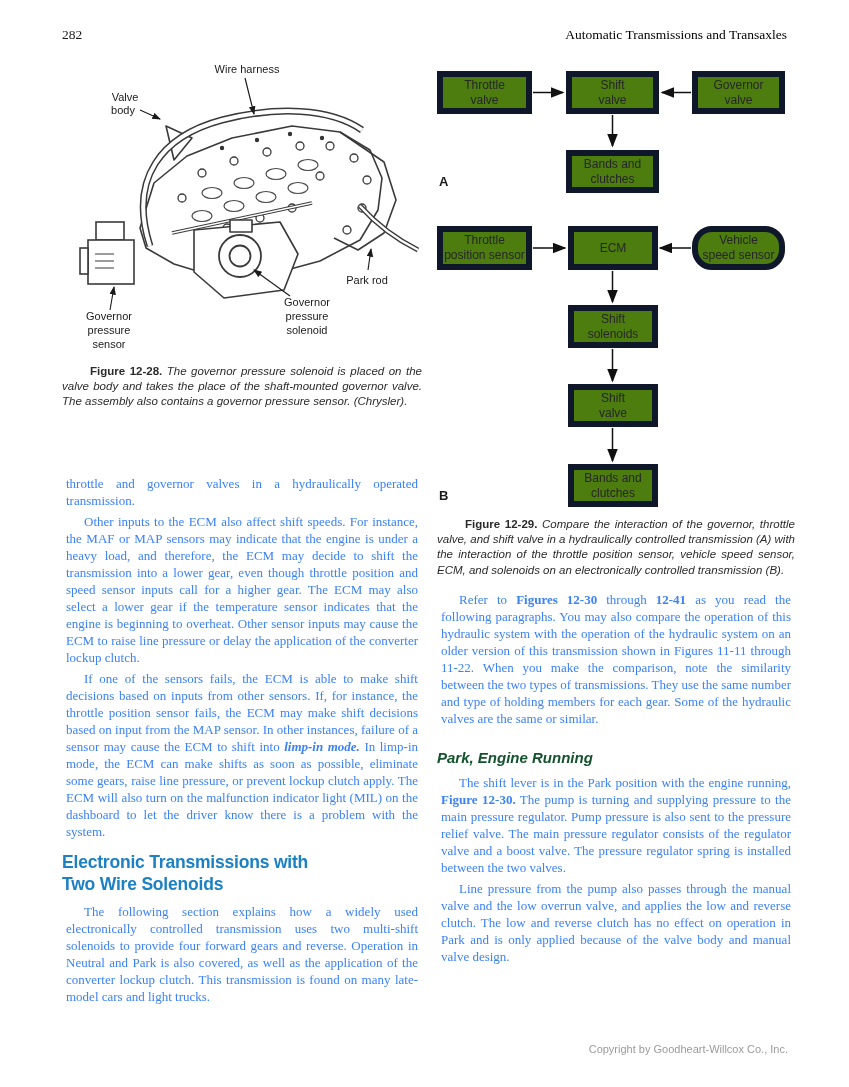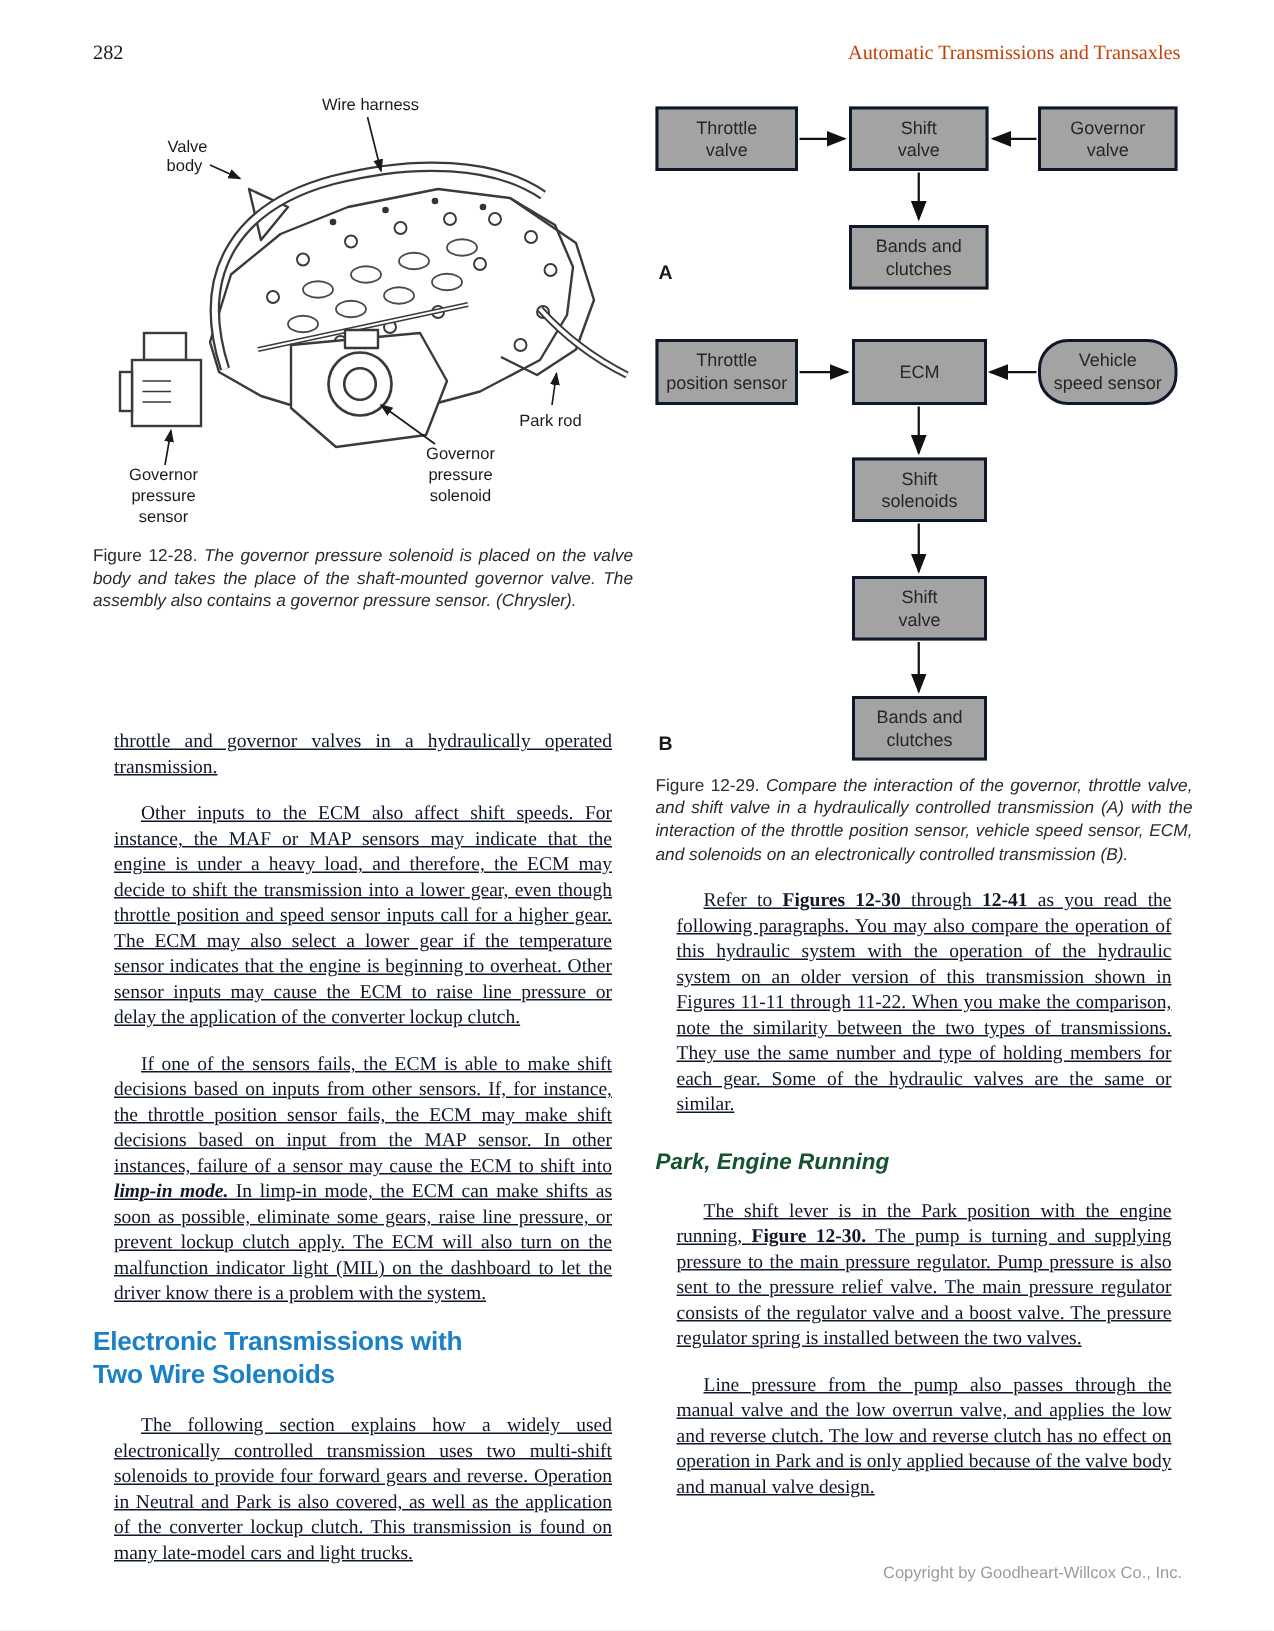--- a/index.html
+++ b/index.html
@@ -1,36 +1,36 @@
 <!DOCTYPE html>
 <html><head>
 <meta charset="utf-8">
 <style>
   html,body{margin:0;padding:0;background:#e8e8e8;}
   #page{position:relative;width:849px;height:1087px;background:#ffffff;margin:0 auto;overflow:hidden;
         font-family:"Liberation Serif",serif;color:#1c1c1c;}
   
   .pagenum{position:absolute;left:62px;top:27px;font:13.5px "Liberation Serif",serif;color:#1a1a1a;text-align:right;}
-  .runhead{position:absolute;right:62px;top:27px;font:13.5px "Liberation Serif",serif;color:#c2410c;}
+  .runhead{position:absolute;right:62px;top:27px;font:13.5px "Liberation Serif",serif;color:#000000;}
   
   .caption{font:11.5px/15.2px "Liberation Sans",sans-serif;text-align:justify;color:#2b2b2b;margin:0;}
-  .caption .cap-label{font-weight:normal;font-style:normal;}
+  .caption .cap-label{font-weight:bold;font-style:normal;margin-left:28px;}
   .caption .cap-text{font-style:italic;}
   
   .textcol{position:absolute;}
-  .body-para{font:13px/17px "Liberation Serif",serif;text-align:justify;margin:14px;color:#0f172a;text-decoration:underline;}
+  .body-para{font:13px/17px "Liberation Serif",serif;text-align:justify;margin:4px;color:#3b82f6;}
   .indent{text-indent:18px;}
   .boldserif{font-weight:bold;}
   .bolditalserif{font-weight:bold;font-style:italic;}
   .section-heading{font:bold 17.5px/21.5px "Liberation Sans",sans-serif;color:#1b80c4;
                    letter-spacing:-0.2px;margin:12px 0 8px 0;}
   .subheading{font:bold italic 15px/19px "Liberation Sans",sans-serif;color:#14532d;margin:21px 0 7px 0;}
   
   .flow{position:absolute;}
-  .fbox{position:absolute;background:#a3a3a3;border:2px solid #0f172a;box-sizing:border-box;
+  .fbox{position:absolute;background:#4d7c0f;border:6px solid #0f172a;box-sizing:border-box;
         display:flex;align-items:center;justify-content:center;}
   .fbox span{font:12px/15px "Liberation Sans",sans-serif;color:#262626;text-align:center;white-space:pre-line;}
   .panel-label{position:absolute;font:bold 13px "Liberation Sans",sans-serif;color:#1a1a1a;}
   .arrows{position:absolute;left:0;top:0;pointer-events:none;}
   
   #fig-illustration{position:absolute;left:62px;top:58px;}
   .figlabel{font:11px "Liberation Sans",sans-serif;fill:#1a1a1a;}
   
   .copyright{position:absolute;right:61px;top:1043px;font:11px "Liberation Sans",sans-serif;color:#9b9b9b;}
 </style>

